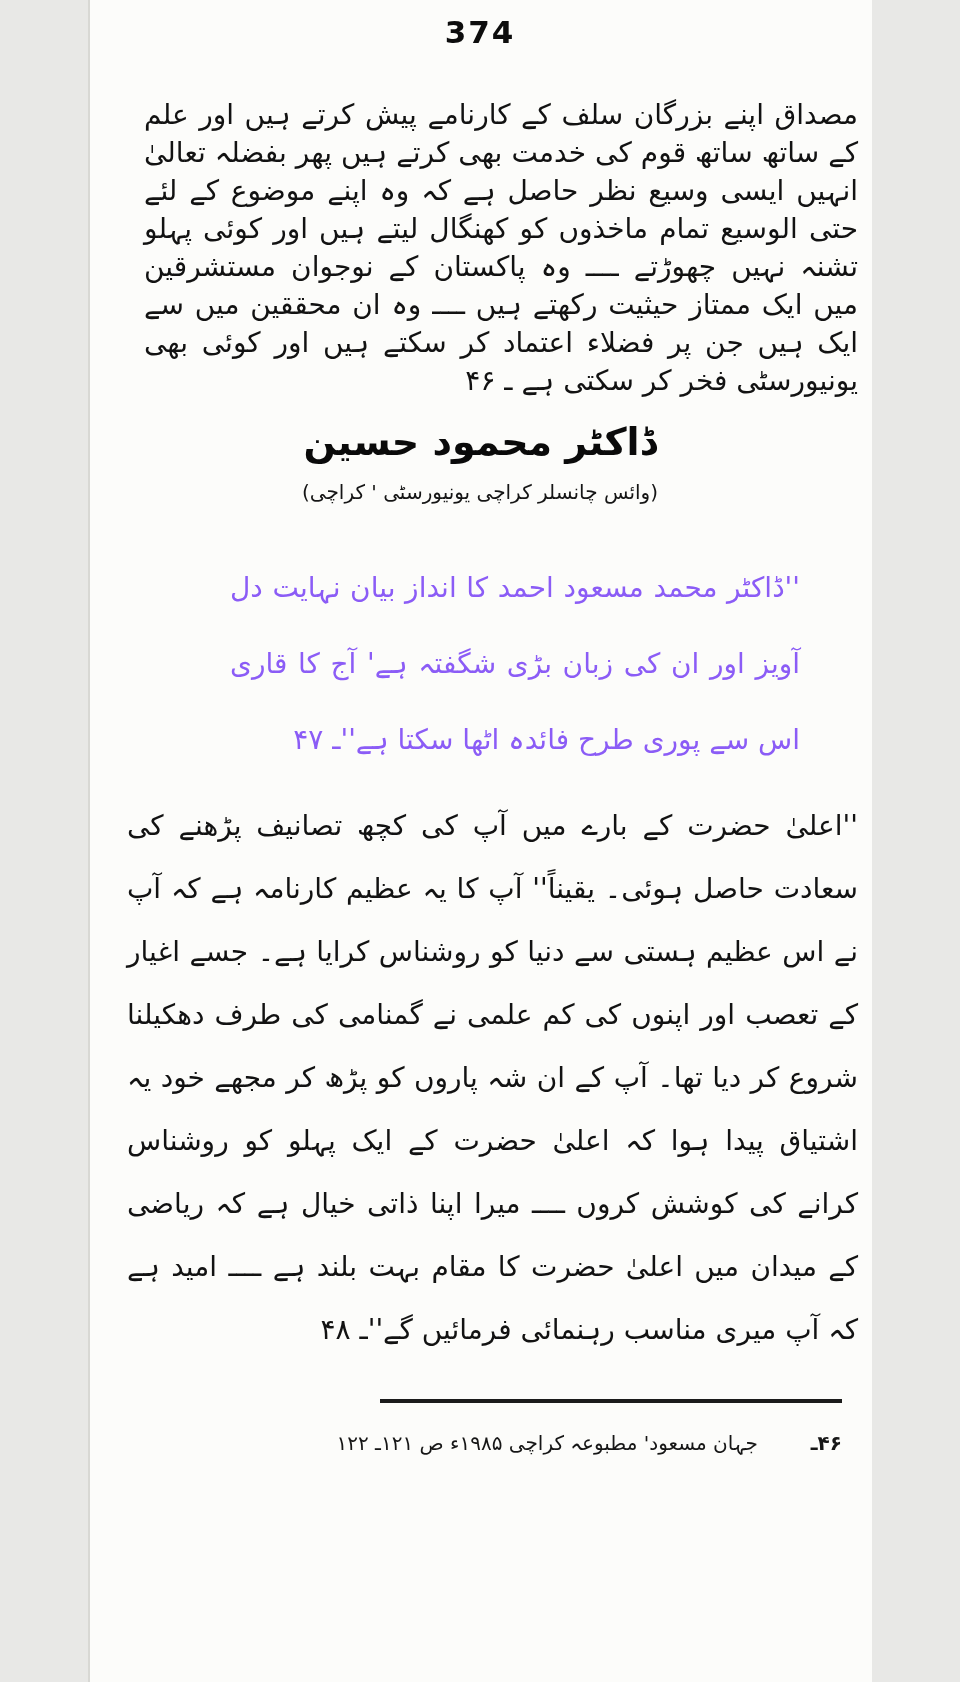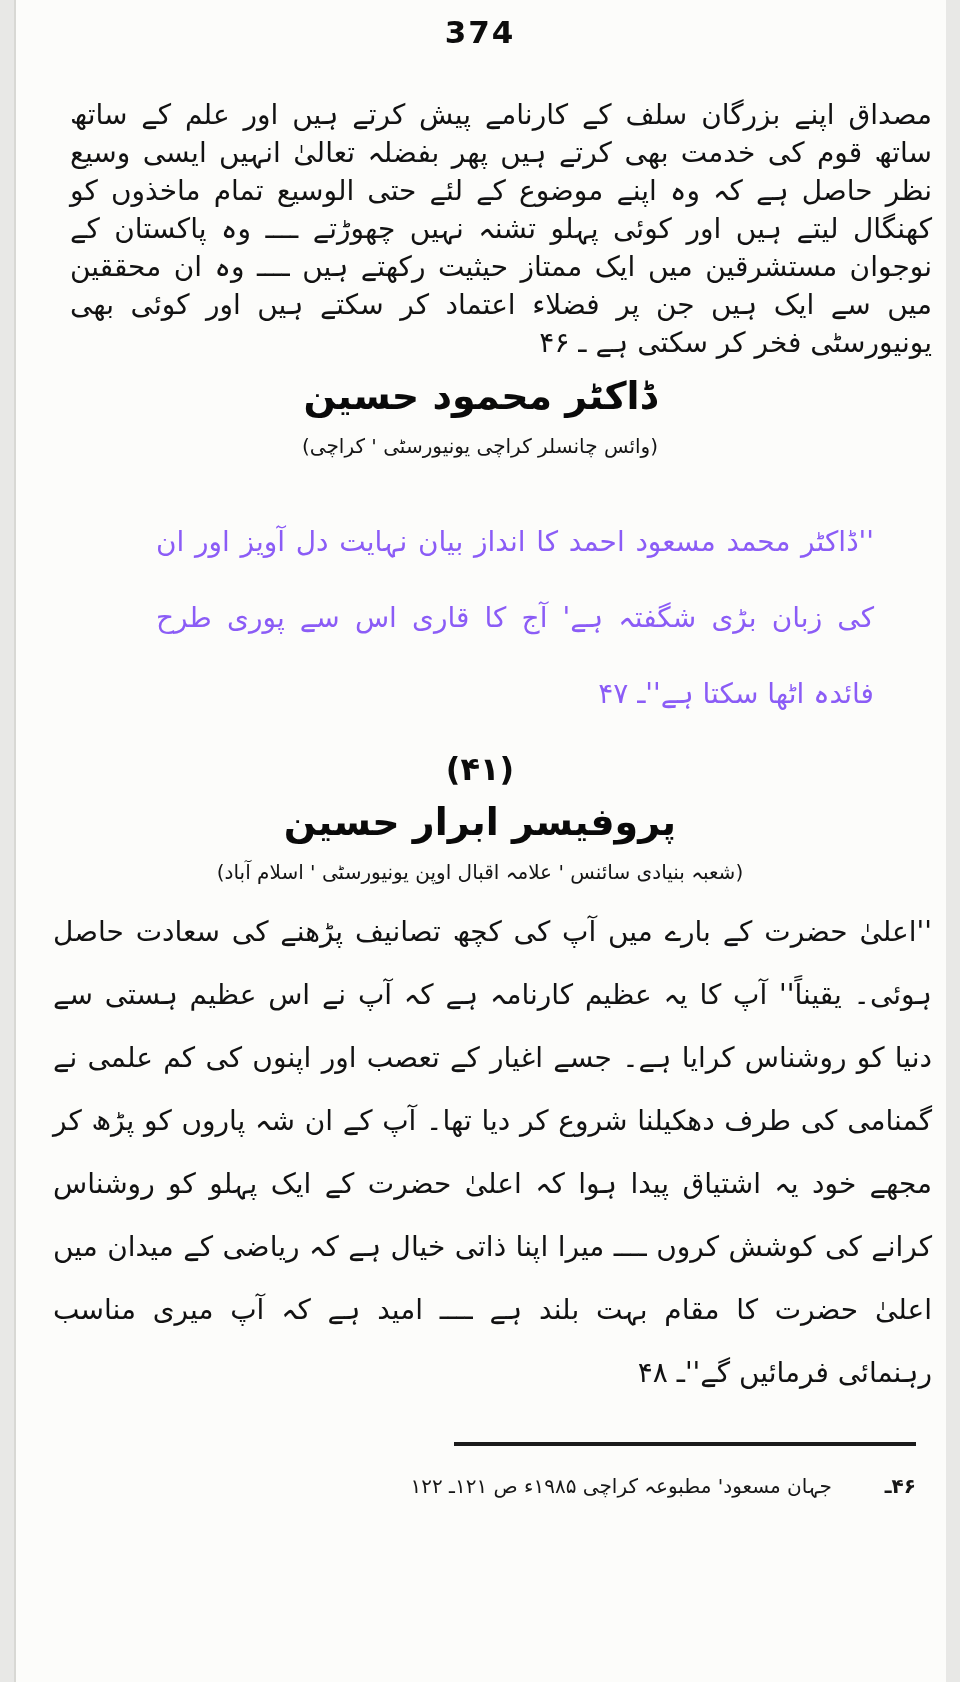--- a/index.html
+++ b/index.html
@@ -2,21 +2,21 @@
 <html lang="ur" dir="rtl"><head>
 <meta charset="utf-8">
 <style>
   html, body {
     margin: 0;
     padding: 0;
     background: #e8e8e6;
   }
   .page {
     position: relative;
-    width: 932px;
+    width: 784px;
     height: 1682px;
     margin: 0 auto;
     background: #fcfcfa;
     color: #141414;
     font-family: "DejaVu Sans", sans-serif;
     direction: rtl;
     overflow: hidden;
     box-sizing: border-box;
   }
   .page-number {
@@ -41,21 +41,21 @@
     text-align: center;
   }
   .section-marker {
     margin-top: 18px;
     font-size: 32px;
     font-weight: bold;
     letter-spacing: 1px;
     color: #0c0c0c;
   }
   .person-name {
-    margin-top: 12px;
+    margin-top: 20px;
     font-size: 38px;
     font-weight: bold;
     color: #0a0a0a;
   }
   .person-affiliation {
     margin-top: 16px;
     font-size: 20px;
     color: #151515;
   }
   .quote-paragraph {
@@ -124,25 +124,20 @@
 
   <p class="body-paragraph">مصداق اپنے بزرگان سلف کے کارنامے پیش کرتے ہیں اور علم کے ساتھ ساتھ قوم کی خدمت بھی کرتے ہیں پھر بفضلہ تعالیٰ انہیں ایسی وسیع نظر حاصل ہے کہ وہ اپنے موضوع کے لئے حتی الوسیع تمام ماخذوں کو کھنگال لیتے ہیں اور کوئی پہلو تشنہ نہیں چھوڑتے ــــ وہ پاکستان کے نوجوان مستشرقین میں ایک ممتاز حیثیت رکھتے ہیں ــــ وہ ان محققین میں سے ایک ہیں جن پر فضلاء اعتماد کر سکتے ہیں اور کوئی بھی یونیورسٹی فخر کر سکتی ہے ـ ۴۶</p>
 
   <div class="section-block">
     <div class="person-name">ڈاکٹر محمود حسین</div>
     <div class="person-affiliation">(وائس چانسلر کراچی یونیورسٹی ' کراچی)</div>
   </div>
 
   <p class="quote-paragraph">''ڈاکٹر محمد مسعود احمد کا انداز بیان نہایت دل آویز اور ان کی زبان بڑی شگفتہ ہے' آج کا قاری اس سے پوری طرح فائدہ اٹھا سکتا ہے''ـ ۴۷</p>
 
-  <div class="section-block">
-    <div class="section-marker">(۴۱)</div>
-    <div class="person-name">پروفیسر ابرار حسین</div>
-    <div class="person-affiliation">(شعبہ بنیادی سائنس ' علامہ اقبال اوپن یونیورسٹی ' اسلام آباد)</div>
-  </div>
 
   <p class="long-quote">''اعلیٰ حضرت کے بارے میں آپ کی کچھ تصانیف پڑھنے کی سعادت حاصل ہوئی۔ یقیناً'' آپ کا یہ عظیم کارنامہ ہے کہ آپ نے اس عظیم ہستی سے دنیا کو روشناس کرایا ہے۔ جسے اغیار کے تعصب اور اپنوں کی کم علمی نے گمنامی کی طرف دھکیلنا شروع کر دیا تھا۔ آپ کے ان شہ پاروں کو پڑھ کر مجھے خود یہ اشتیاق پیدا ہوا کہ اعلیٰ حضرت کے ایک پہلو کو روشناس کرانے کی کوشش کروں ــــ میرا اپنا ذاتی خیال ہے کہ ریاضی کے میدان میں اعلیٰ حضرت کا مقام بہت بلند ہے ــــ امید ہے کہ آپ میری مناسب رہنمائی فرمائیں گے''ـ ۴۸</p>
 
   <hr class="footnote-divider">
 
   <div class="footnotes">
 
     <div class="footnote-row">
       <span class="footnote-number">۴۶ـ</span>
       <span class="footnote-gap"></span>

